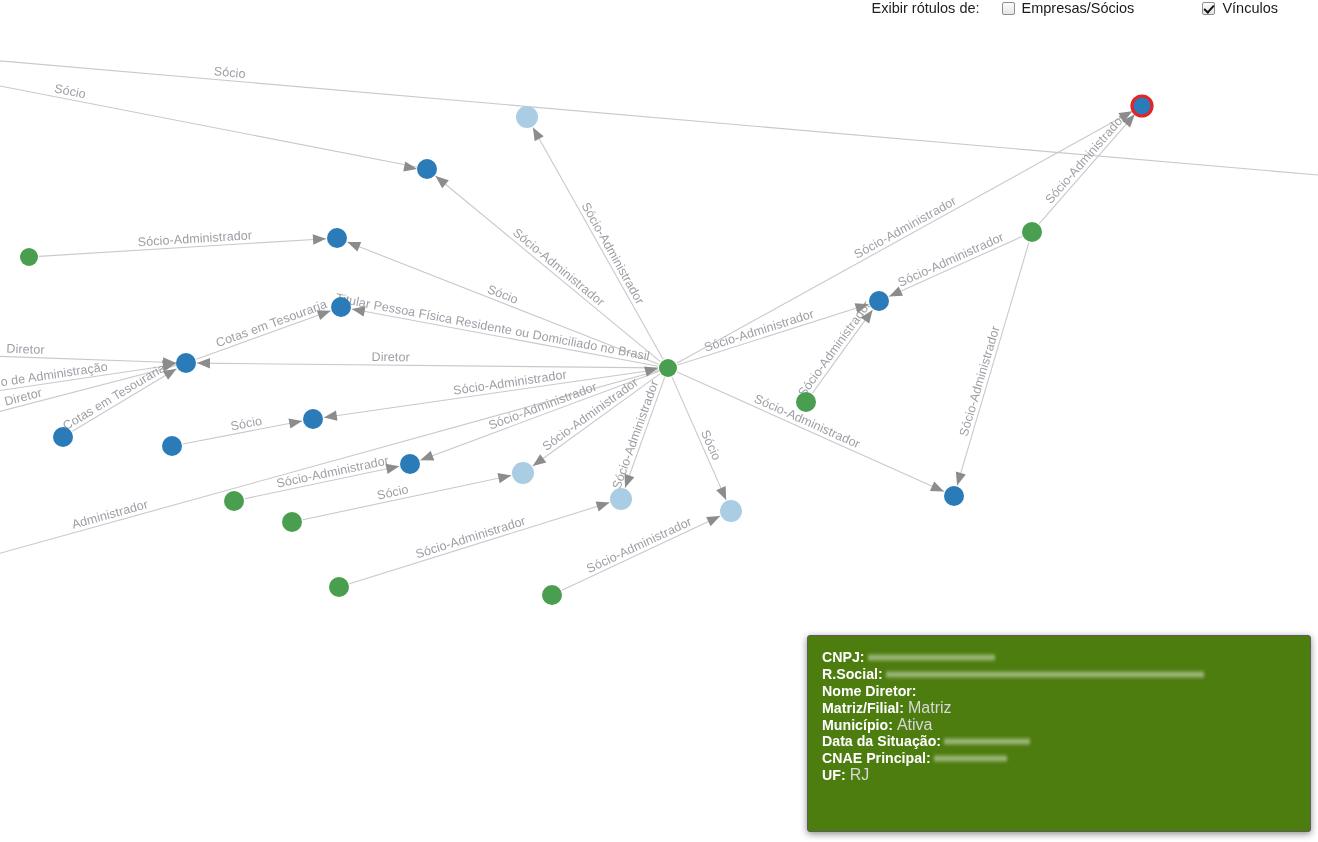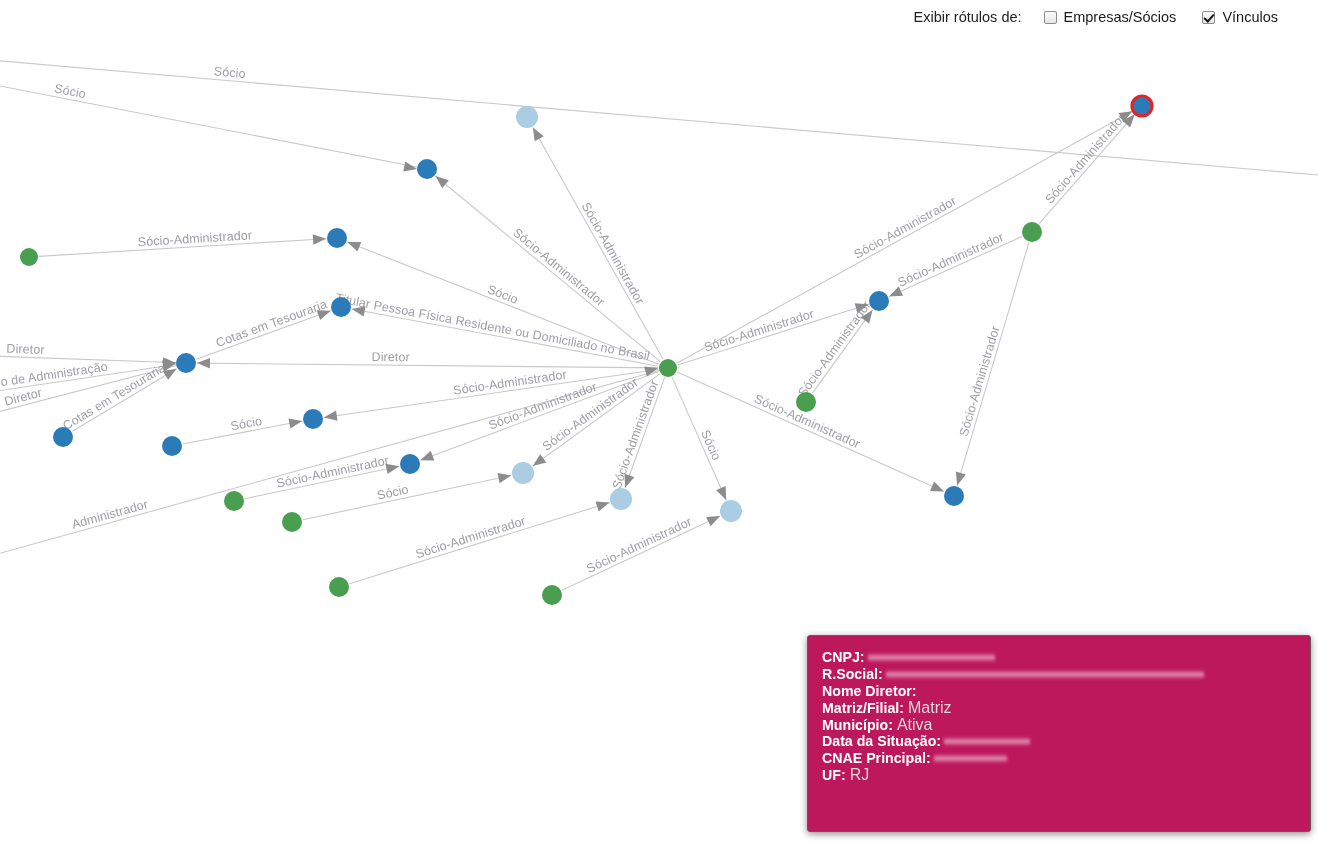--- a/index.html
+++ b/index.html
@@ -20,40 +20,40 @@
   }
 
   
   #controls {
     position: absolute;
     top: 0;
     left: 0;
     width: 1318px;
     height: 34px;
     display: flex;
-    align-items: center;
+    align-items: flex-start;
     justify-content: flex-end;
     padding-right: 40px;
     box-sizing: border-box;
     font-size: 14.5px;
     color: #1a1a1a;
     z-index: 40;
     user-select: none;
   }
   #controls .ctl-label {
     margin-right: 22px;
     color: #222;
     font-size: 14.5px;
   }
   .ctl-group {
     display: flex;
     align-items: center;
     margin-right: 26px;
   }
-  .ctl-group:last-child { margin-right: 0; }
+  .ctl-group:last-child { margin-right: 0; margin-left: 42px; }
   .cbox {
     width: 13px;
     height: 13px;
     border: 1px solid #8d8d8d;
     border-radius: 2px;
     background: #f0f0f0;
     background: linear-gradient(#fbfbfb, #e6e6e6);
     margin-right: 7px;
     position: relative;
     display: inline-block;
@@ -104,21 +104,21 @@
     stroke-width: 3.2px;
   }
 
   
   #info-panel {
     position: absolute;
     left: 807px;
     top: 635px;
     width: 504px;
     height: 197px;
-    background: #be185d;
+    background: #4d7c0f;
     border: 1px solid #5d5d5d;
     border-radius: 3px;
     box-shadow: 0 2px 7px rgba(0,0,0,0.45);
     box-sizing: border-box;
     padding: 13px 0 8px 14px;
     z-index: 50;
     color: #e9e9e9;
     font-size: 14.2px;
     line-height: 16.9px;
   }

